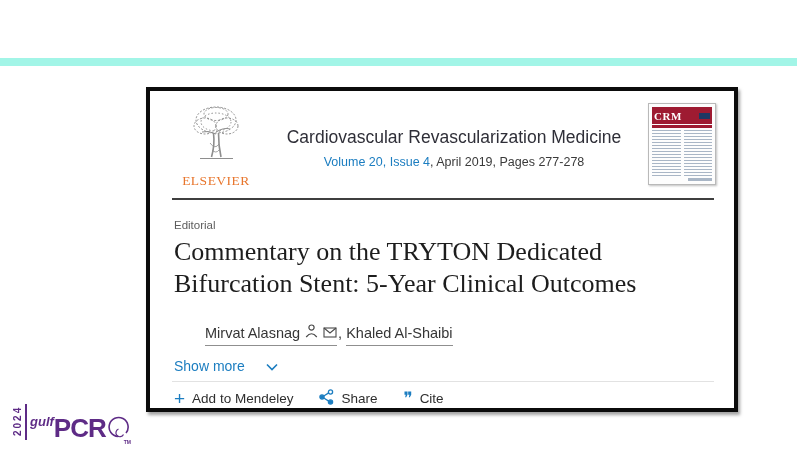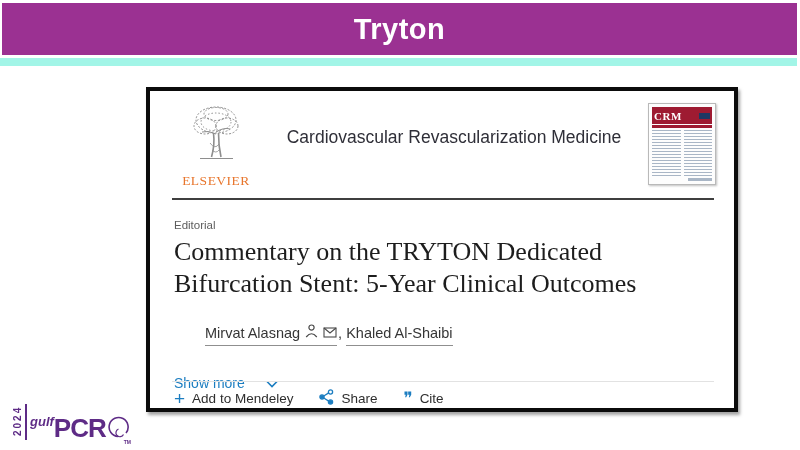--- a/index.html
+++ b/index.html
@@ -48,21 +48,21 @@
   .article-title { position:absolute; left:24px; right:20px; top:145px;
                    font-family:"Liberation Serif", serif; font-size:26px; line-height:32px; color:#1d1d1d; }
 
   .authors-row { position:absolute; left:24px; top:233px; font-size:14.5px; color:#363636;
                  display:flex; align-items:center;margin-left:31px; }
   .author-link { border-bottom:1px solid #8f8f8f; padding-bottom:4px; display:inline-flex;
                  align-items:center; gap:5px; cursor:pointer; }
   .author-sep { padding:0 4px 4px 1px; }
   .mini-icon { display:inline-block; vertical-align:middle; }
 
-  .show-more { position:absolute; left:24px; top:284px; font-size:14px; color:#1B7DC0;
+  .show-more { position:absolute; left:24px; top:267px; font-size:14px; color:#1B7DC0;
                display:flex; align-items:flex-start; gap:21px; cursor:pointer; }
 
   .actions-divider { position:absolute; left:22px; right:20px; top:290px; height:1px; background:#e2e2e2; }
   .actions-row { position:absolute; left:24px; top:298px; display:flex; align-items:center; gap:26px; }
   .action-btn { display:flex; align-items:center; gap:7px; font-size:13.5px; color:#2e2e2e; cursor:pointer; }
   .plus-glyph { color:#1B7DC0; font-size:19px; font-weight:400; line-height:14px; }
   .cite-glyph { color:#1B7DC0; font-size:17px; line-height:12px; }
 
   
   .pcr-logo { position:absolute; left:12px; top:401px; display:flex; align-items:flex-end; }
@@ -73,23 +73,20 @@
   .logo-gulf { color:#5E2B86; font-size:13px; font-weight:bold; font-style:italic; margin-bottom:1px; }
   .logo-pcr { color:#5E2B86; font-size:26px; font-weight:bold; letter-spacing:-1px; }
   .logo-mark { margin-left:2px; position:relative; top:2px; }
   .logo-tm { color:#5E2B86; font-size:5px; font-weight:bold; position:relative; top:4px; left:-7px; }
 </style>
 </head>
 <body>
 
 <div class="stage">
 
-  <div class="header-bar">
-    <div class="header-title">Tryton</div>
-  </div>
   <div class="accent-strip"></div>
 
   <div class="article-box">
 
     <div class="journal-header">
       <div class="elsevier-block">
         <span class="mini-icon">
           <svg width="58" height="58" viewBox="0 0 58 58" fill="none" stroke="#8e8e8e">
             <ellipse cx="29" cy="17" rx="20" ry="13" stroke-dasharray="2 1.6"></ellipse>
             <ellipse cx="18" cy="23" rx="11" ry="8" stroke-dasharray="2 1.6"></ellipse>
@@ -100,20 +97,23 @@
             <path d="M29,31 q-8,-4 -14,-2 M29,29 q8,-5 14,-3" stroke-width="1"></path>
             <path d="M23,40 q5,7 9,1 M25,47 q4,4 7,0" stroke-width=".8"></path>
             <path d="M13,55.5 h33" stroke-width="1.2"></path>
           </svg>
         </span>
         <div class="elsevier-word">ELSEVIER</div>
       </div>
 
       <div class="journal-center">
         <div class="journal-title">Cardiovascular Revascularization Medicine</div>
+        <div class="journal-issue">
+          <a class="issue-link">Volume 20, Issue 4</a><span>, April 2019, Pages 277-278</span>
+        </div>
       </div>
 
       <div class="crm-cover">
         <div class="crm-band">
           <span class="crm-word">CRM</span>
           <span class="crm-badge"></span>
         </div>
         <div class="crm-strip"></div>
         <div class="crm-body">
           <div class="crm-col"></div>

